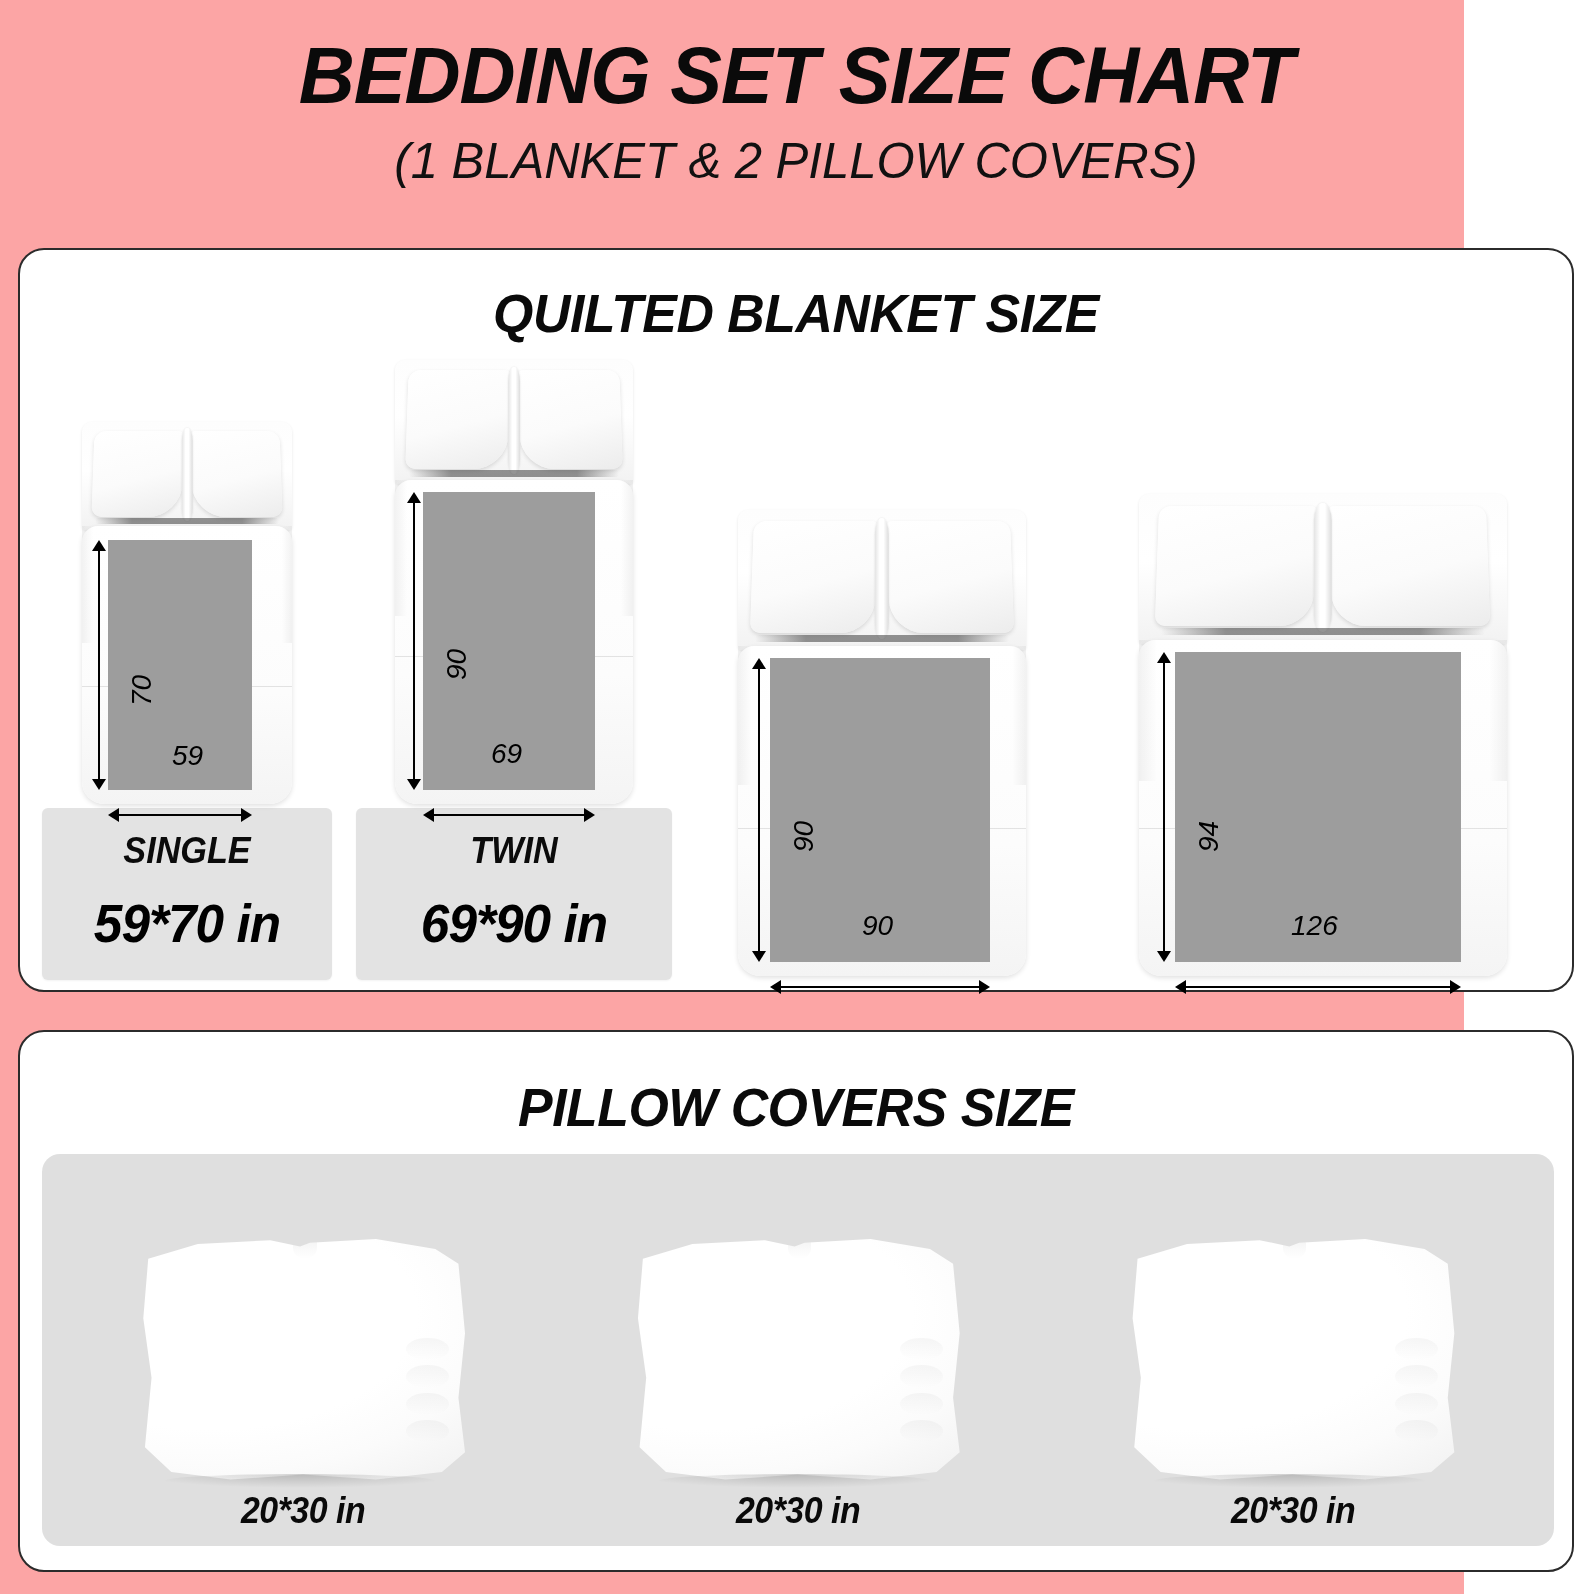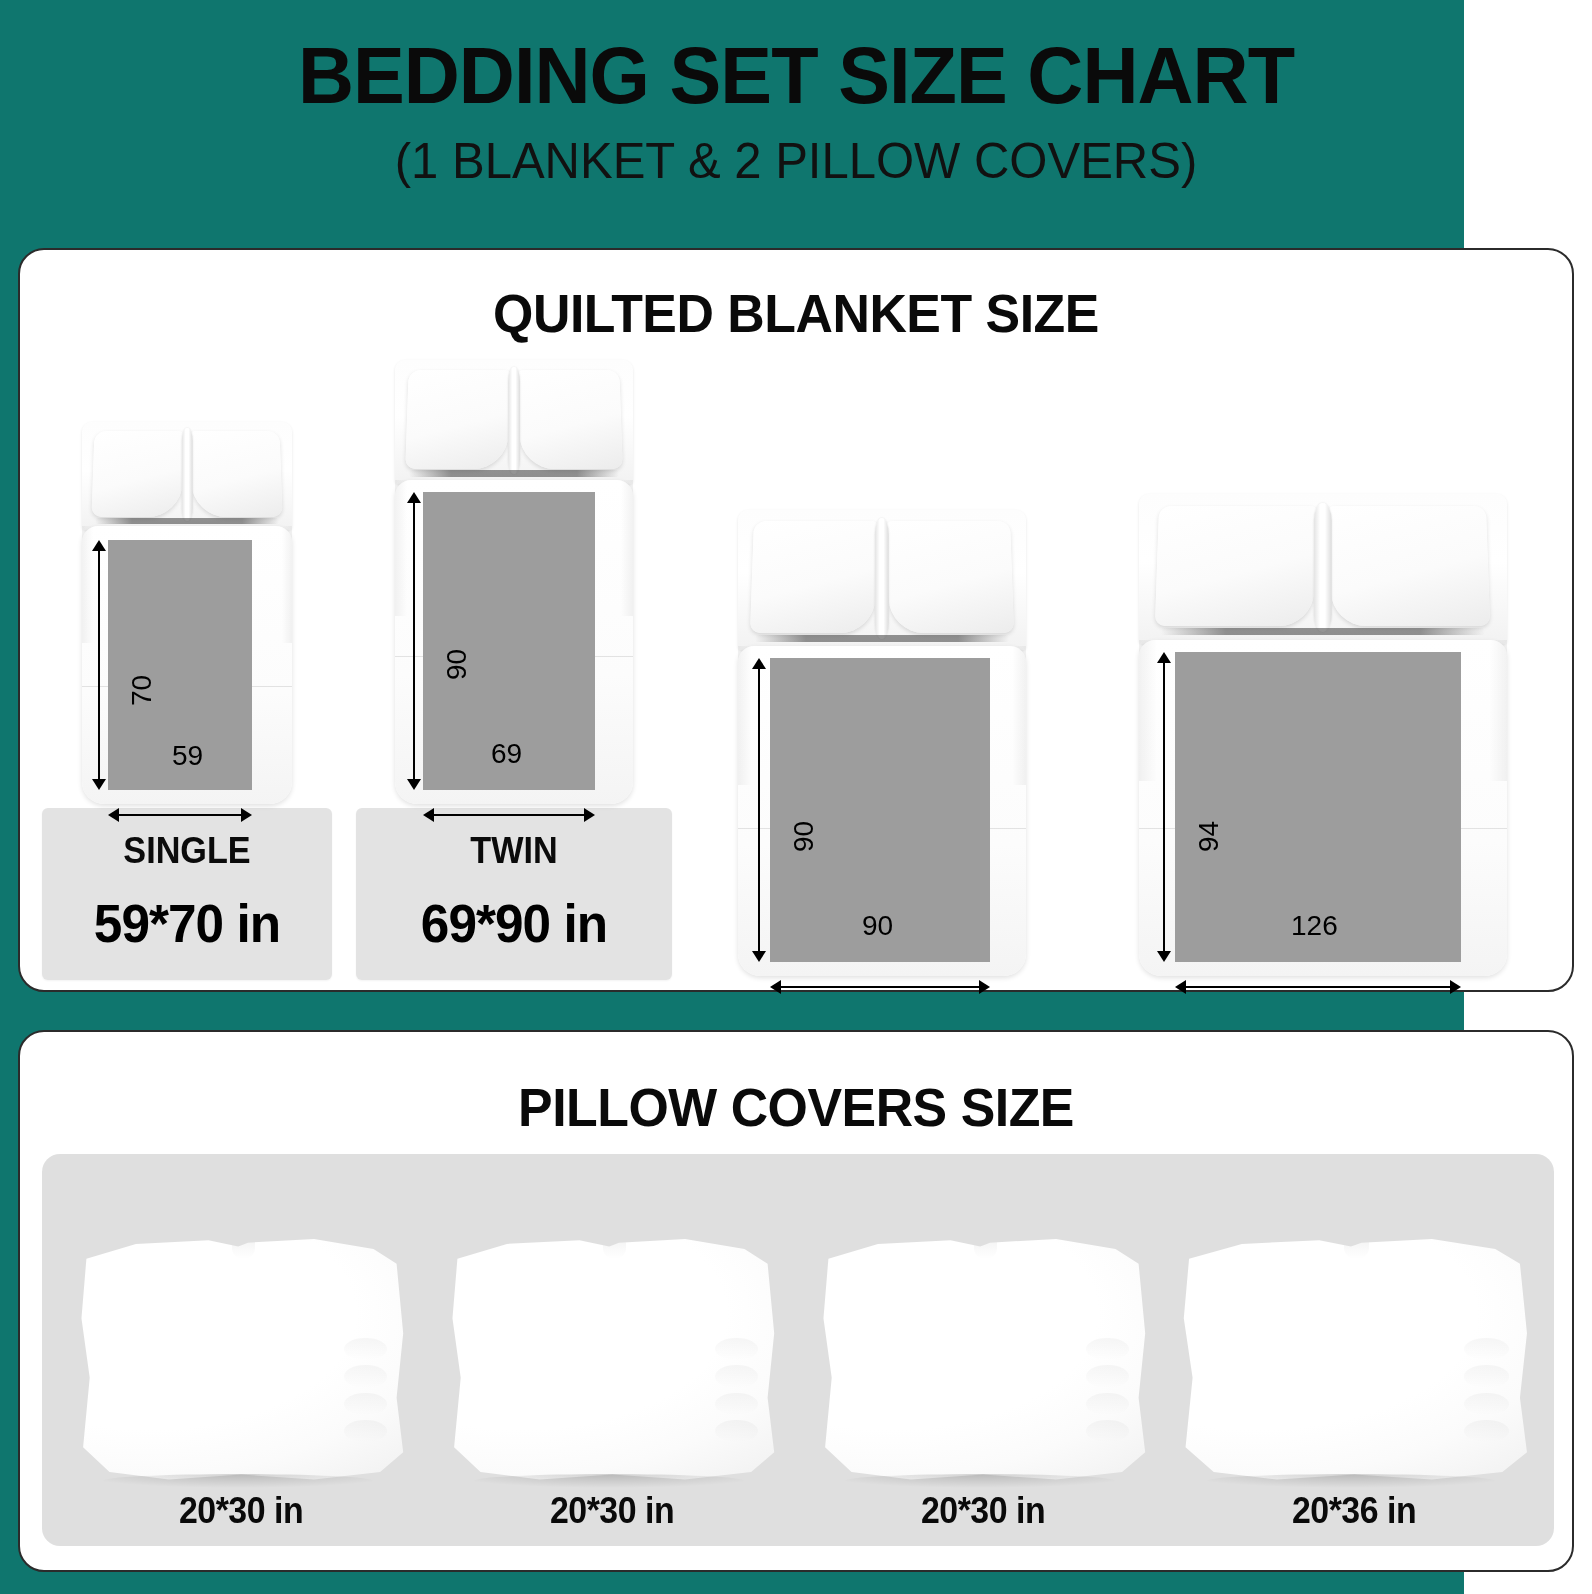--- a/index.html
+++ b/index.html
@@ -9,21 +9,22 @@
     height: 1594px;
     background: #ffffff;
     font-family: "Liberation Sans", sans-serif;
     overflow: hidden;
   }
 
   .page {
     position: relative;
     width: 1464px;
     height: 1594px;
-    background: #0f766e;
+    background: #fca5a5;
+    font-style: italic;
   }
 
   
   .header {
     position: absolute;
     top: 34px;
     left: 0;
     width: 1592px;
     text-align: center;
   }
@@ -512,30 +513,17 @@
             <div class="crease c1"></div>
             <div class="crease c2"></div>
             <div class="crease c3"></div>
             <div class="crease c4"></div>
           </div>
           <div class="pillow-drop"></div>
         </div>
         <div class="pillow-dim">20*30 in</div>
       </div>
 
-      <div class="pillow-col">
-        <div class="pillow-shape wide">
-          <div class="pillow-body">
-            <div class="pillow-notch"></div>
-            <div class="crease c1"></div>
-            <div class="crease c2"></div>
-            <div class="crease c3"></div>
-            <div class="crease c4"></div>
-          </div>
-          <div class="pillow-drop"></div>
-        </div>
-        <div class="pillow-dim">20*36 in</div>
-      </div>
 
     </div>
   </div>
 
 </div>
 
 </body></html>

